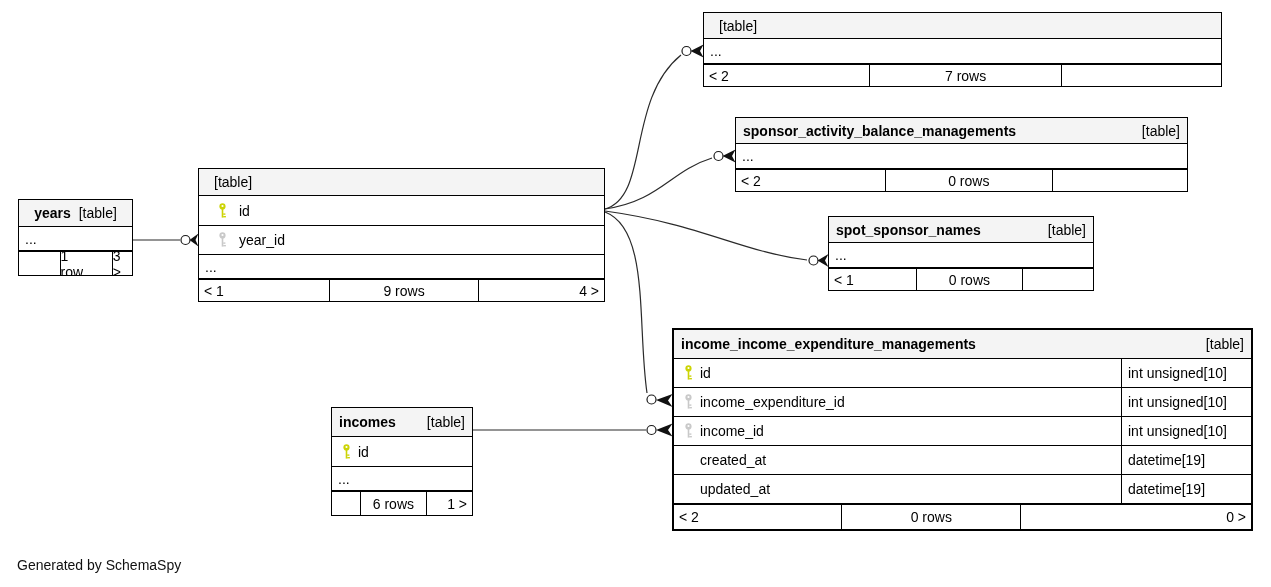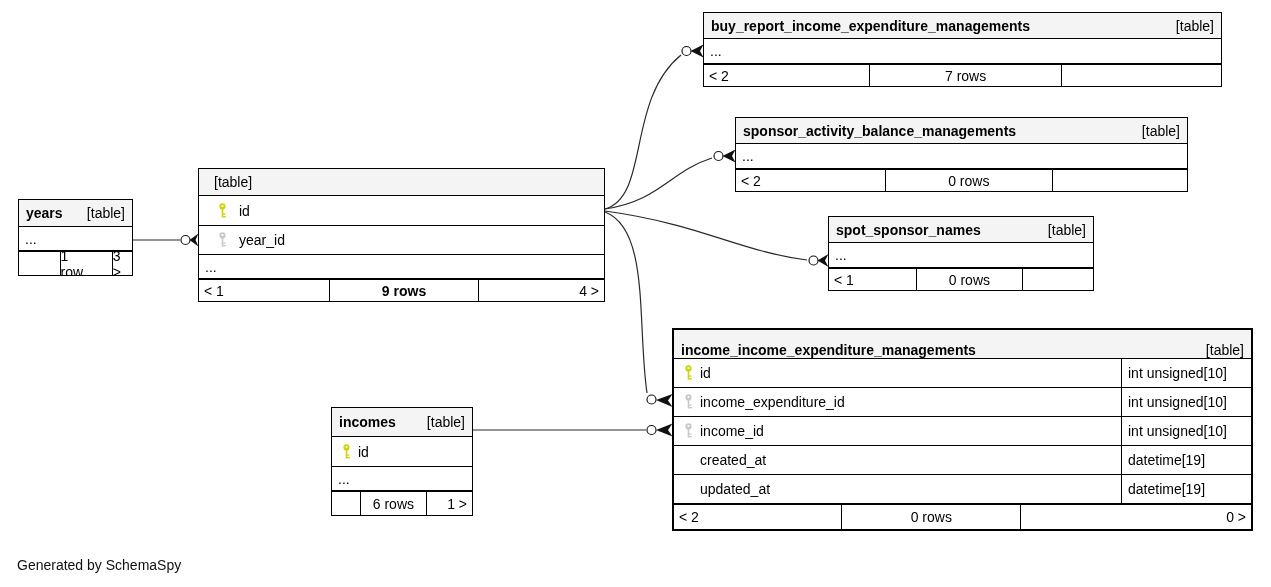--- a/index.html
+++ b/index.html
@@ -73,21 +73,21 @@
   <path d="M605,212 C650,229 637,325 647,393"></path>
   <circle cx="651.5" cy="399.5" r="4.5"></circle>
   <polygon points="656,400 672.5,394 668,400.5 672.5,407"></polygon>
 
   <line x1="473" y1="430" x2="646" y2="430"></line>
   <circle cx="651.5" cy="430" r="4.5"></circle>
   <polygon points="656,430 672.5,423.5 668,430 672.5,436.5"></polygon>
 </svg>
 
 <div class="tbl" style="left:18px;top:199px;width:115px;">
-  <div class="thead" style="height:27px;">
+  <div class="thead" style="height:27px;justify-content:center;">
     <span class="tname">years</span>
     <span class="ttag">[table]</span>
   </div>
   <div class="row ellipsisrow" style="height:24px;">...</div>
   <div class="tfoot" style="height:24px;gap:29px;">
     <span class="fl" style="width:19%;"></span>
     <span class="fc" style="width:46%;">1 row</span>
     <span class="fr" style="width:35%;">3 &gt;</span>
   </div>
 </div>
@@ -116,28 +116,27 @@
           <rect class="ink" x="3.7" y="6" width="1.6" height="8.6"></rect>
           <rect class="ink" x="5.2" y="10.4" width="2.2" height="1.4"></rect>
           <rect class="ink" x="5.2" y="13" width="2.7" height="1.4"></rect>
         </svg>
     </span>
     <span class="namecell">year_id</span>
   </div>
   <div class="row ellipsisrow" style="height:24px;">...</div>
   <div class="tfoot" style="height:22px;">
     <span class="fl" style="width:32%;">&lt; 1</span>
-    <span class="fc" style="width:37%;font-weight:bold;">9 rows</span>
+    <span class="fc" style="width:37%;">9 rows</span>
     <span class="fr" style="width:31%;">4 &gt;</span>
   </div>
 </div>
 
 <div class="tbl" style="left:703px;top:12px;width:519px;">
   <div class="thead" style="height:26px;">
-    <span class="tname">buy_report_income_expenditure_managements</span>
     <span class="ttag">[table]</span>
   </div>
   <div class="row ellipsisrow" style="height:25px;">...</div>
   <div class="tfoot" style="height:22px;">
     <span class="fl" style="width:32%;">&lt; 2</span>
     <span class="fc" style="width:37%;">7 rows</span>
     <span class="fr" style="width:31%;"></span>
   </div>
 </div>
 
@@ -186,21 +185,21 @@
   </div>
   <div class="row ellipsisrow" style="height:24px;">...</div>
   <div class="tfoot" style="height:24px;">
     <span class="fl" style="width:20%;"></span>
     <span class="fc" style="width:47%;">6 rows</span>
     <span class="fr" style="width:33%;">1 &gt;</span>
   </div>
 </div>
 
 <div class="tbl focus" style="left:672px;top:328px;width:581px;">
-  <div class="thead" style="height:29px;align-items:flex-end;">
+  <div class="thead" style="height:29px;">
     <span class="tname">income_income_expenditure_managements</span>
     <span class="ttag">[table]</span>
   </div>
   <div class="row" style="height:29px;">
     <span class="keycell">
       <svg class="keyicon pk" width="9" height="16" viewBox="0 0 9 16">
           <circle class="ink" cx="4.5" cy="3.4" r="3.1"></circle>
           <circle cx="4.5" cy="3" r="1.1" fill="#fff"></circle>
           <rect class="ink" x="3.7" y="6" width="1.6" height="8.6"></rect>
           <rect class="ink" x="5.2" y="10.4" width="2.2" height="1.4"></rect>

